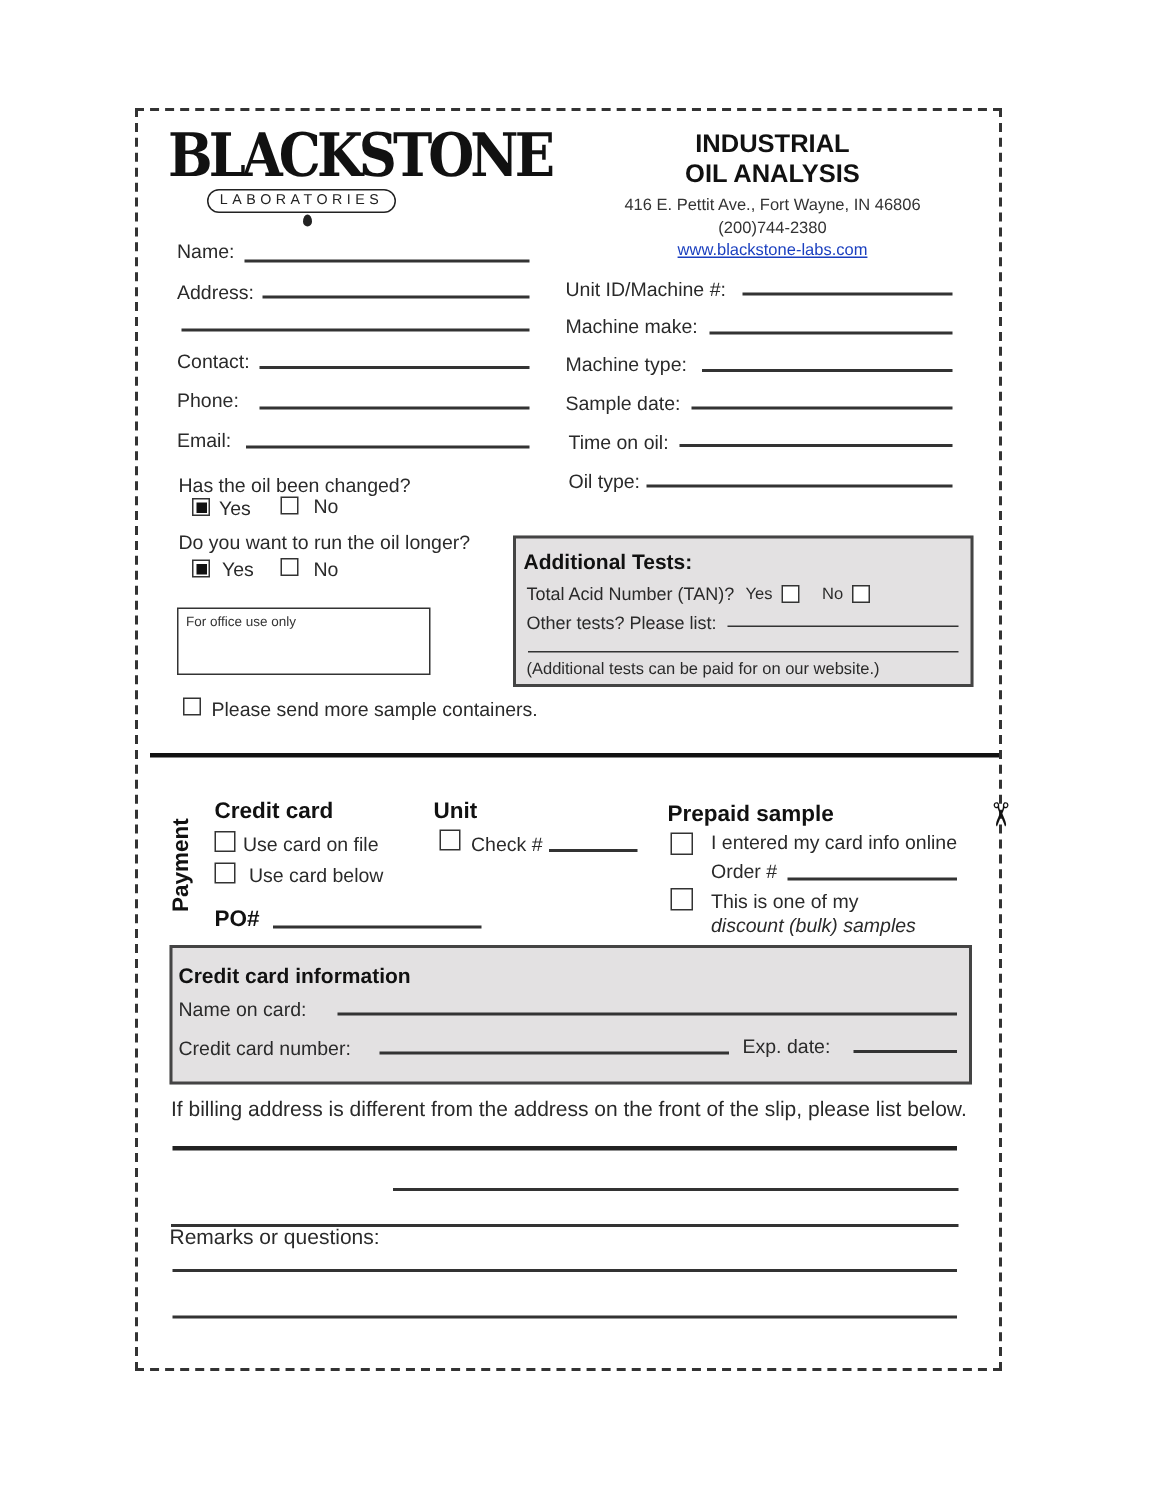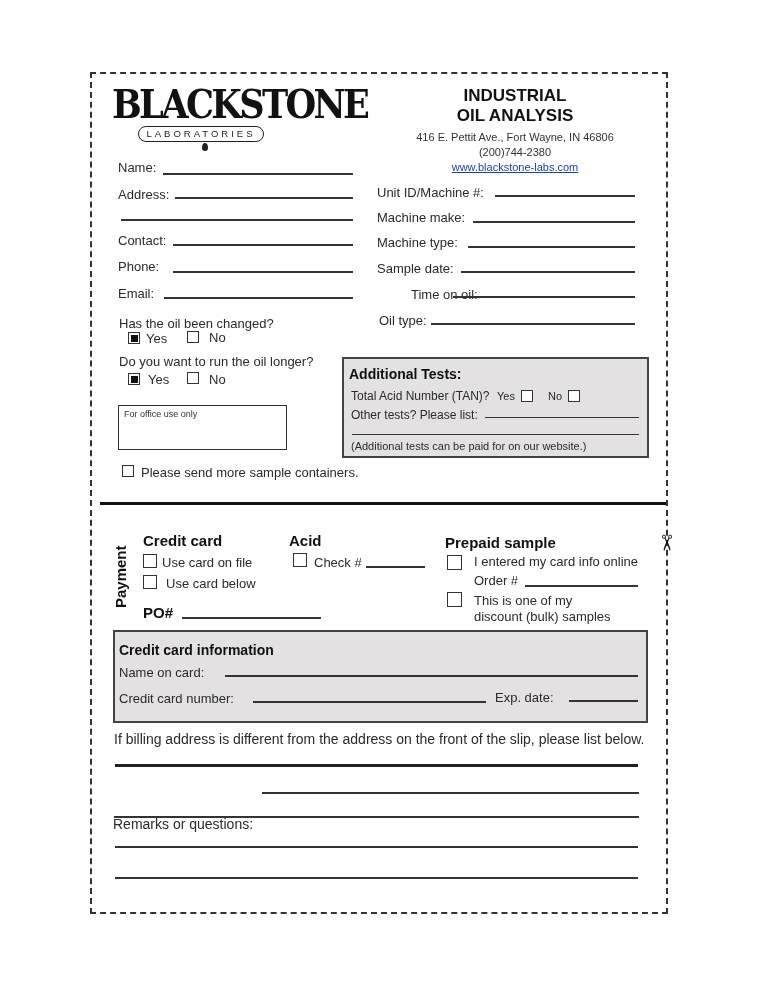--- a/index.html
+++ b/index.html
@@ -57,21 +57,21 @@
 
 <div class="lbl" style="left:377px; top:210px;">Machine make:</div>
 <div class="line" style="left:473px; top:221px; width:162px;"></div>
 
 <div class="lbl" style="left:377px; top:235px;">Machine type:</div>
 <div class="line" style="left:468px; top:246px; width:167px;"></div>
 
 <div class="lbl" style="left:377px; top:261px;">Sample date:</div>
 <div class="line" style="left:461px; top:271px; width:174px;"></div>
 
-<div class="lbl" style="left:379px; top:287px;margin-left:32px;">Time on oil:</div>
+<div class="lbl" style="left:379px; top:287px;">Time on oil:</div>
 <div class="line" style="left:453px; top:296px; width:182px;"></div>
 
 <div class="lbl" style="left:379px; top:313px;">Oil type:</div>
 <div class="line" style="left:431px; top:323px; width:204px;"></div>
 
 <div class="lbl" style="left:119px; top:316px;">Has the oil been changed?</div>
 <div class="cb checked" style="left:128px; top:332px;"></div>
 <div class="lbl" style="left:146px; top:331px;">Yes</div>
 <div class="cb" style="left:187px; top:331px;"></div>
 <div class="lbl" style="left:209px; top:330px;">No</div>
@@ -108,33 +108,33 @@
 <div class="abs" style="left:112px; top:608px; transform:rotate(-90deg); transform-origin:left top; font-weight:bold; font-size:15px; color:#111; white-space:nowrap;">Payment</div>
 
 <div class="bold-h" style="left:143px; top:532px;">Credit card</div>
 <div class="cb" style="left:143px; top:554px; width:14px; height:14px;"></div>
 <div class="lbl" style="left:162px; top:555px;">Use card on file</div>
 <div class="cb" style="left:143px; top:575px; width:14px; height:14px;"></div>
 <div class="lbl" style="left:166px; top:576px;">Use card below</div>
 <div class="bold-h" style="left:143px; top:604px;">PO#</div>
 <div class="line" style="left:182px; top:617px; width:139px;"></div>
 
-<div class="bold-h" style="left:289px; top:532px;">Acid</div>
+<div class="bold-h" style="left:289px; top:532px;">Unit</div>
 <div class="cb" style="left:293px; top:553px; width:14px; height:14px;"></div>
 <div class="lbl" style="left:314px; top:555px;">Check #</div>
 <div class="line" style="left:366px; top:566px; width:59px;"></div>
 
 <div class="bold-h" style="left:445px; top:534px;">Prepaid sample</div>
 <div class="cb" style="left:447px; top:555px; width:15px; height:15px;"></div>
 <div class="lbl" style="left:474px; top:554px;">I entered my card info online</div>
 <div class="lbl" style="left:474px; top:573px;">Order #</div>
 <div class="line" style="left:525px; top:585px; width:113px;"></div>
 <div class="cb" style="left:447px; top:592px; width:15px; height:15px;"></div>
 <div class="lbl" style="left:474px; top:593px;">This is one of my</div>
-<div class="lbl" style="left:474px; top:609px;">discount (bulk) samples</div>
+<div class="lbl" style="left:474px; top:609px;font-style:italic;">discount (bulk) samples</div>
 
 <div class="gray-box" style="left:113px; top:630px; width:535px; height:93px;"></div>
 <div class="bold-h" style="left:119px; top:642px; font-size:14px;">Credit card information</div>
 <div class="lbl" style="left:119px; top:665px;">Name on card:</div>
 <div class="line" style="left:225px; top:675px; width:413px;"></div>
 <div class="lbl" style="left:119px; top:691px;">Credit card number:</div>
 <div class="line" style="left:253px; top:701px; width:233px;"></div>
 <div class="lbl" style="left:495px; top:690px;">Exp. date:</div>
 <div class="line" style="left:569px; top:700px; width:69px;"></div>
 

